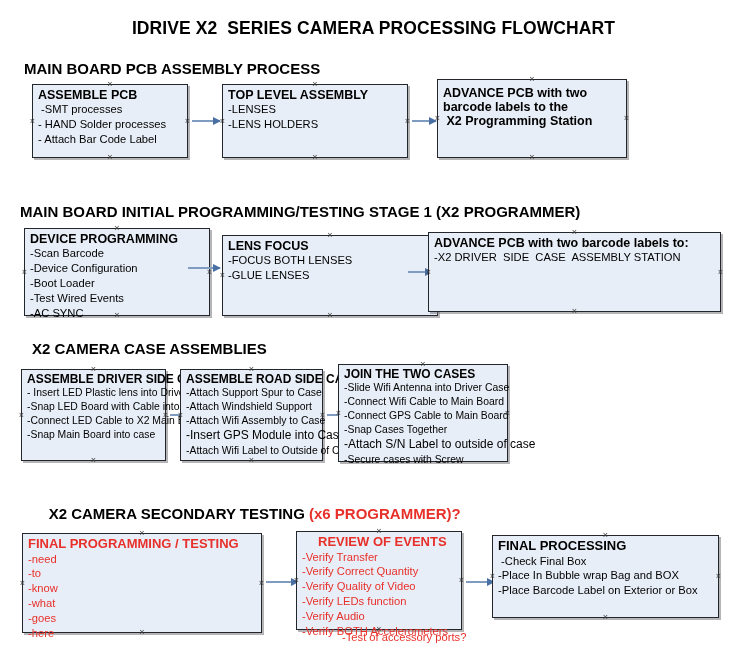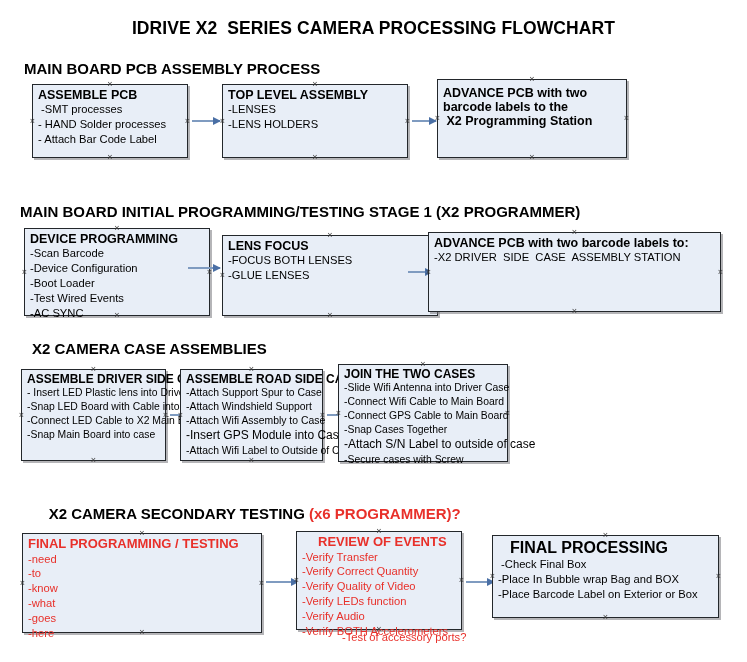--- a/index.html
+++ b/index.html
@@ -287,21 +287,21 @@
     <span class="handle" style="left:-4px; top:50%; margin-top:-3.5px;"></span>
     <span class="handle" style="right:-4px; top:50%; margin-top:-3.5px;"></span>
   </div>
 
   <div class="overflow-line" style="left:299px; top:630px;margin-left:43px;">-Test of accessory ports?</div>
 
   <div class="arrow" style="left:466px; top:581px; width:28px;"></div>
 
   <div class="node" style="left:492px; top:535px; width:227px; height:83px;">
     <div class="pad">
-      <div class="node-title" style="font-size:16px;margin-left:12px;">FINAL PROCESSING</div>
+      <div class="node-title" style="font-size:13px;">FINAL PROCESSING</div>
       <div class="node-line"> -Check Final Box</div>
       <div class="node-line">-Place In Bubble wrap Bag and BOX</div>
       <div class="node-line">-Place Barcode Label on Exterior or Box</div>
     </div>
     <span class="handle" style="left:50%; top:-4px; margin-left:-3.5px;"></span>
     <span class="handle" style="left:50%; bottom:-4px; margin-left:-3.5px;"></span>
     <span class="handle" style="left:-4px; top:50%; margin-top:-3.5px;"></span>
     <span class="handle" style="right:-4px; top:50%; margin-top:-3.5px;"></span>
   </div>
 

